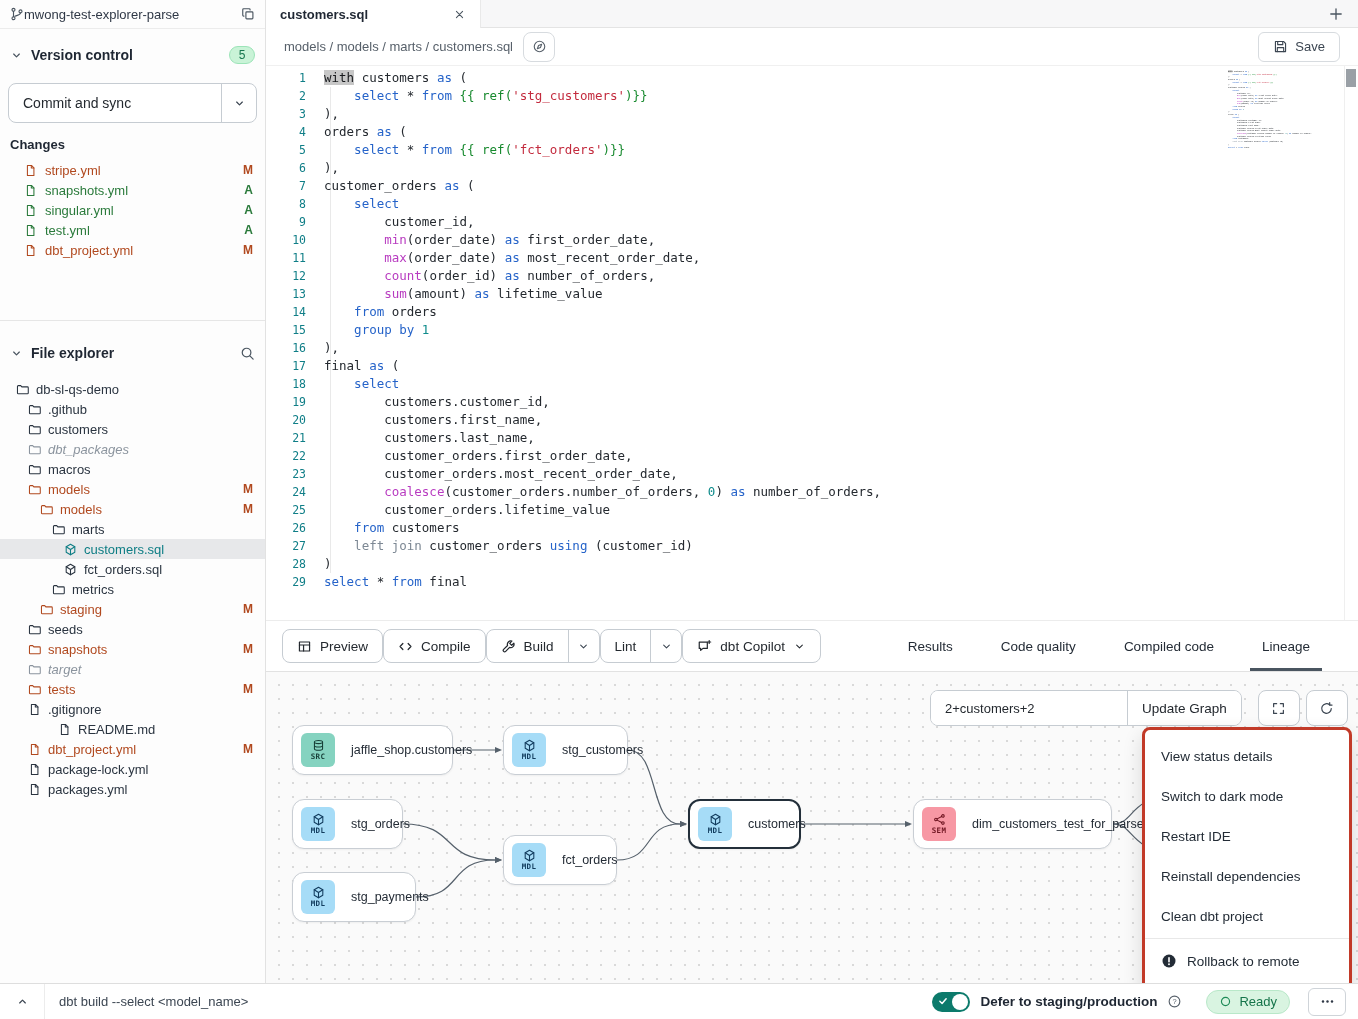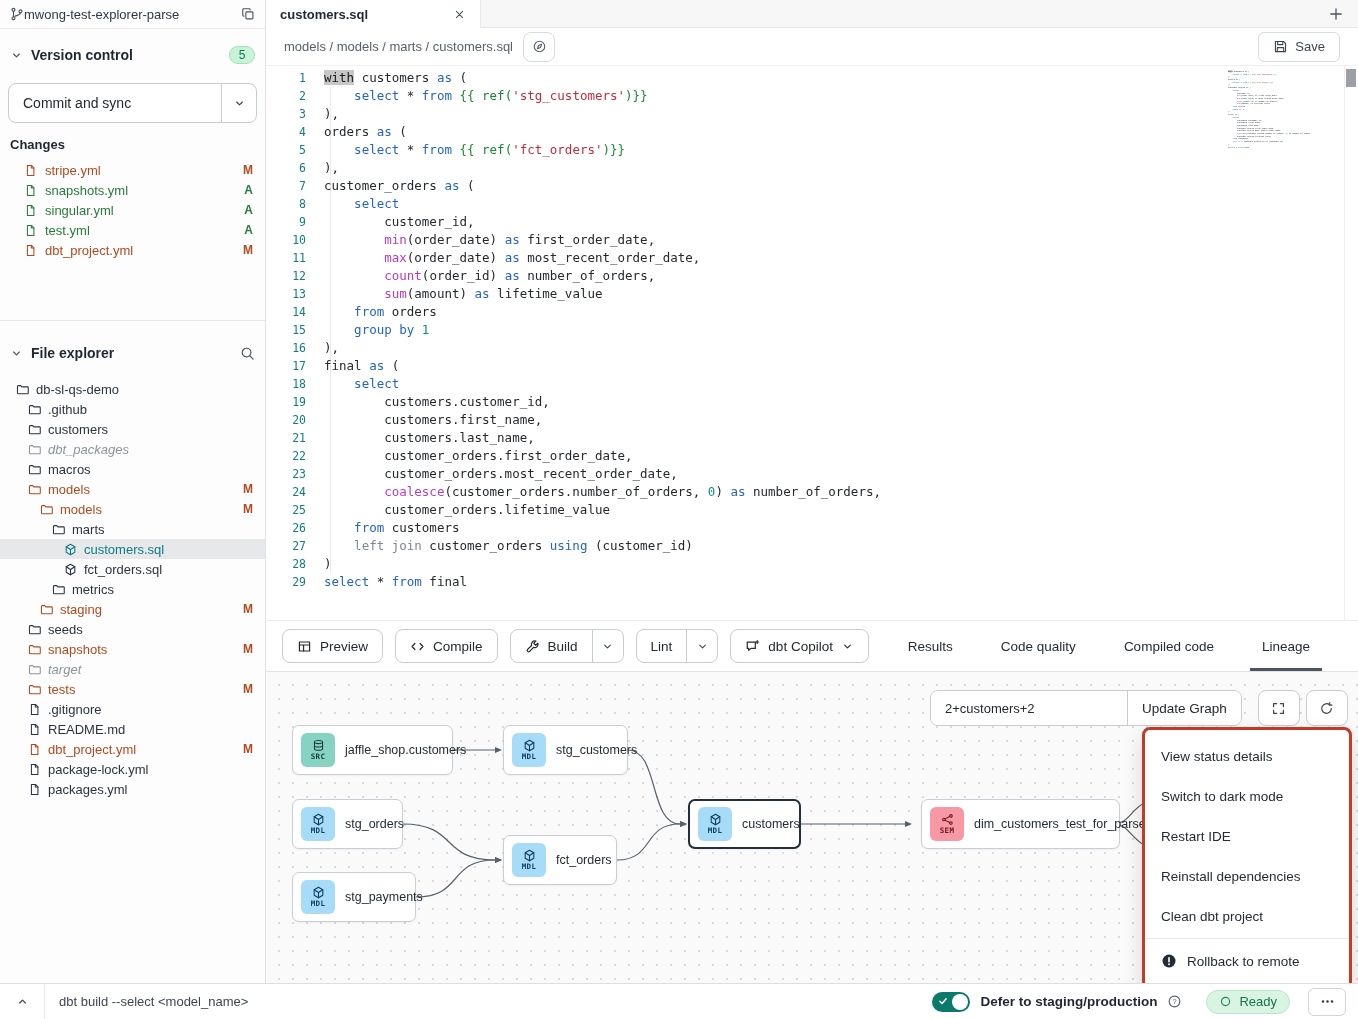--- a/index.html
+++ b/index.html
@@ -73,22 +73,22 @@
   .tb-main{display:flex;align-items:center;gap:8px;padding:0 14px;font-size:13.5px;color:#24292f}
   .tb-caret-seg{width:30px;border-left:1px solid #c6ccd2;display:flex;align-items:center;justify-content:center;color:#3c4652}
   .result-tabs{margin-left:auto;display:flex;gap:36px;height:100%;align-items:stretch;padding-right:26px}
   .rtab{display:flex;align-items:center;font-size:13.5px;color:#242c36;position:relative;padding:0 6px}
   .rtab.active::after{content:"";position:absolute;left:-6px;right:-6px;bottom:0;height:3px;background:#4a5560}
 
   
   .lineage{position:relative;height:311px;background:#fafafa;overflow:hidden;
            background-image:radial-gradient(#d9d9d9 1px, transparent 1.2px);background-size:14px 14px;background-position:6px 6px}
   .edges-svg{position:absolute;left:0;top:0;width:1092px;height:311px}
-  .gnode{position:absolute;height:50px;box-sizing:border-box;background:#fff;border:1px solid #c9ced4;border-radius:7px;
-         display:flex;align-items:center;gap:10px;padding-left:8px;box-shadow:0 1px 2px rgba(0,0,0,.05);z-index:2}
+  .gnode{position:absolute;height:50px;box-sizing:border-box;background:#fff;border:1px solid #c9ced4;border-radius:12px;
+         display:flex;align-items:center;gap:16px;padding-left:8px;box-shadow:0 1px 2px rgba(0,0,0,.05);z-index:2}
   .gnode.selected{border:2px solid #232f3a}
   .nbadge{width:34px;height:34px;border-radius:6px;display:flex;flex-direction:column;align-items:center;justify-content:center;flex:none;gap:1px}
   .nbadge .btxt{font-size:7.5px;font-weight:bold;font-family:"DejaVu Sans Mono",monospace;line-height:8px;letter-spacing:.3px}
   .nbadge.source{background:#85d3c0;color:#173f37}
   .nbadge.model{background:#a6dcf7;color:#123c5e}
   .nbadge.semantic{background:#f798a4;color:#6e1420}
   .nlabel{font-size:12.5px;color:#242c36;white-space:nowrap;padding-right:12px}
   .graph-controls{position:absolute;left:664px;top:18px;display:flex;align-items:flex-start;z-index:3}
   .selector-group{display:flex;height:36px;border:1px solid #c6ccd2;border-radius:8px;background:#fff;overflow:hidden;box-sizing:border-box}
   .selector-input{width:168px;border:none;outline:none;padding:0 14px;font-size:13px;color:#24292f;font-family:"Liberation Sans",sans-serif;background:#fff}
@@ -327,21 +327,21 @@
               <span class="tlabel">tests</span>
               <span class="tree-status">M</span>
             </div>
             <div class="tree-row" style="padding-left: 28px;">
               <svg viewBox="0 0 16 16" width="13" height="13" fill="none" stroke="currentColor" stroke-width="1.3" stroke-linecap="round" stroke-linejoin="round">
                 <path d="M4.2 1.8h5l3 3v9.4H4.2z"></path>
                 <path d="M9 1.8v3.2h3.2"></path>
               </svg>
               <span class="tlabel">.gitignore</span>
             </div>
-            <div class="tree-row" style="padding-left: 28px;">
+            <div class="tree-row" style="padding-left: 36px; margin-left: 22px;">
               <svg viewBox="0 0 16 16" width="13" height="13" fill="none" stroke="currentColor" stroke-width="1.3" stroke-linecap="round" stroke-linejoin="round">
                 <path d="M4.2 1.8h5l3 3v9.4H4.2z"></path>
                 <path d="M9 1.8v3.2h3.2"></path>
               </svg>
               <span class="tlabel">README.md</span>
             </div>
             <div class="tree-row modified" style="padding-left: 28px;">
               <svg viewBox="0 0 16 16" width="13" height="13" fill="none" stroke="currentColor" stroke-width="1.3" stroke-linecap="round" stroke-linejoin="round">
                 <path d="M4.2 1.8h5l3 3v9.4H4.2z"></path>
                 <path d="M9 1.8v3.2h3.2"></path>
@@ -468,21 +468,21 @@
               <div class="cl"><span class="ct"><span class="t">)</span></span></div>
               <div class="cl"><span class="ct"><span class="kw">select</span><span class="t"> * </span><span class="kw">from</span><span class="t"> final</span></span></div>
             </div>
         </div>
         <div class="editor-sb">
             <div class="thumb"></div>
           </div>
       </div>
 
       <div class="toolbar">
-        <div id="toolbar-buttons" style="display:flex;gap:12px">
+        <div id="toolbar-buttons" style="display:flex;">
             <div class="tb-btn">
               <span class="tb-main">
                 <svg viewBox="0 0 16 16" width="15" height="15" fill="none" stroke="currentColor" stroke-width="1.3" stroke-linecap="round" stroke-linejoin="round">
                   <rect x="2.6" y="3.2" width="10.8" height="9.6"></rect>
                   <path d="M2.6 6.4h10.8M7 6.4v6.4"></path>
                 </svg>
                 <span>Preview</span>
               </span>
             </div>
             <div class="tb-btn">
@@ -615,21 +615,21 @@
             <div class="gnode selected" style="left: 422px; top: 127px; width: 113px;">
               <span class="nbadge model">
                 <svg viewBox="0 0 16 16" width="13" height="13" fill="none" stroke="currentColor" stroke-width="1.3" stroke-linecap="round" stroke-linejoin="round">
                   <path d="M8 1.6 13.3 4.7v6.6L8 14.4 2.7 11.3V4.7z"></path>
                   <path d="M2.7 4.7 8 8l5.3-3.3M8 8v6.4"></path>
                 </svg>
                 <span class="btxt">MDL</span>
               </span>
               <span class="nlabel">customers</span>
             </div>
-            <div class="gnode" style="left: 647px; top: 127px; width: 199px; margin-left: 8px;">
+            <div class="gnode" style="left: 647px; top: 127px; width: 199px;">
               <span class="nbadge semantic">
                 <svg viewBox="0 0 16 16" width="13" height="13" fill="none" stroke="currentColor" stroke-width="1.3" stroke-linecap="round" stroke-linejoin="round">
                   <circle cx="3.6" cy="8" r="1.6"></circle>
                   <circle cx="12.2" cy="3.6" r="1.6"></circle>
                   <circle cx="12.2" cy="12.4" r="1.6"></circle>
                   <path d="M5.1 7.2l5.6-2.8M5.1 8.8l5.6 2.8"></path>
                 </svg>
                 <span class="btxt">SEM</span>
               </span>
               <span class="nlabel">dim_customers_test_for_parse</span>

